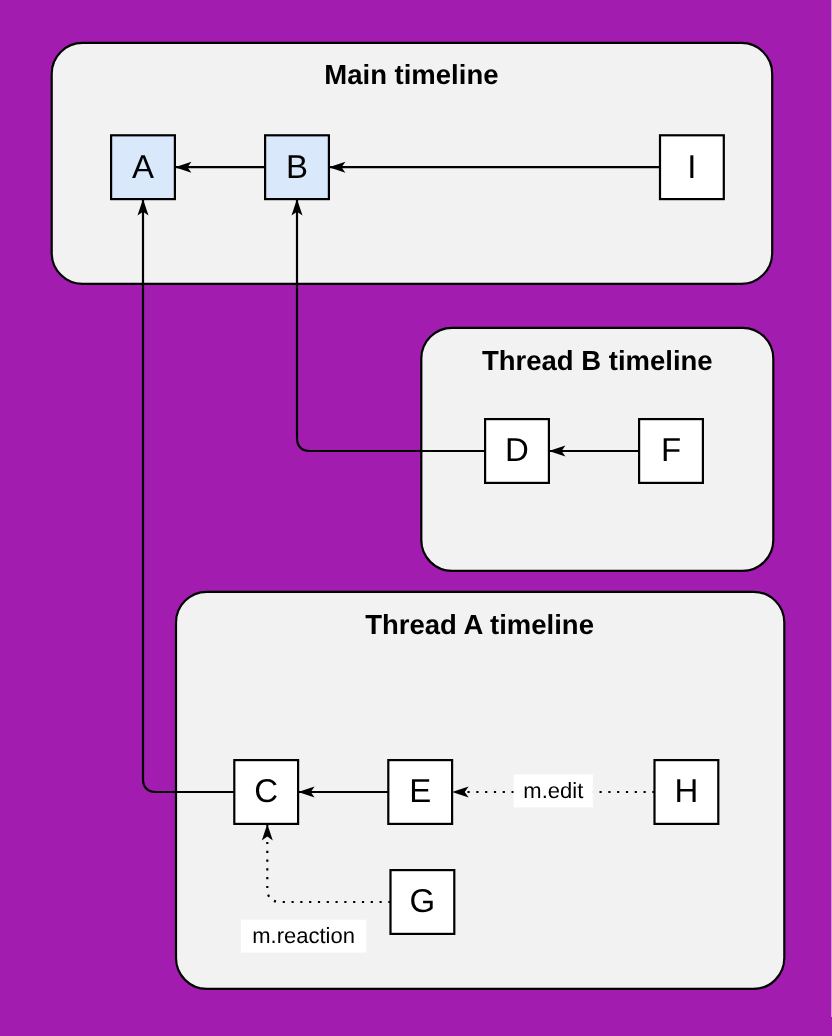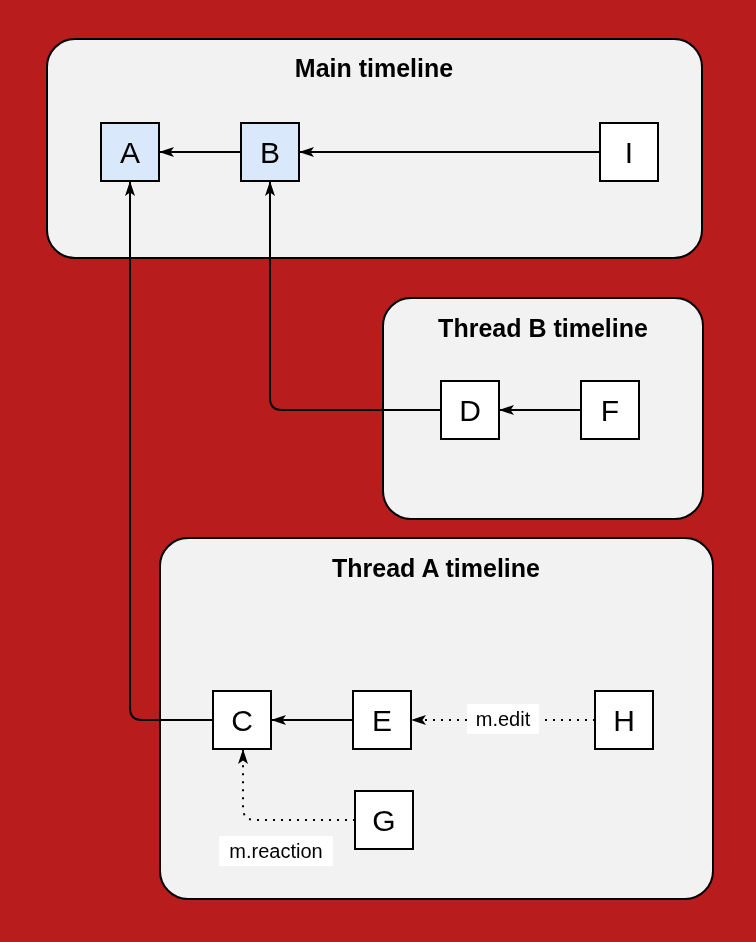--- a/index.html
+++ b/index.html
@@ -1,21 +1,21 @@
 <!DOCTYPE html>
 <html style="--stroke: #000000;"><head>
 <meta charset="utf-8">
 <style>
   :root { --stroke: #000000; }
   html, body { margin: 0; padding: 0; background: #ffffff; }
   .stage {
     position: relative;
     width: 756px;
     height: 942px;
-    background: #b91c1c;
+    background: #a21caf;
     font-family: "Liberation Sans", sans-serif;
   }
   svg { display: block; }
   .container-box { stroke: var(--stroke); stroke-width: 2; }
   .node-box { stroke: var(--stroke); stroke-width: 2; }
   .edge { stroke: var(--stroke); stroke-width: 2; fill: none; }
   .edge.dotted { stroke-dasharray: 2 6; }
   text {
     font-family: "Liberation Sans", sans-serif;
     fill: #000000;

